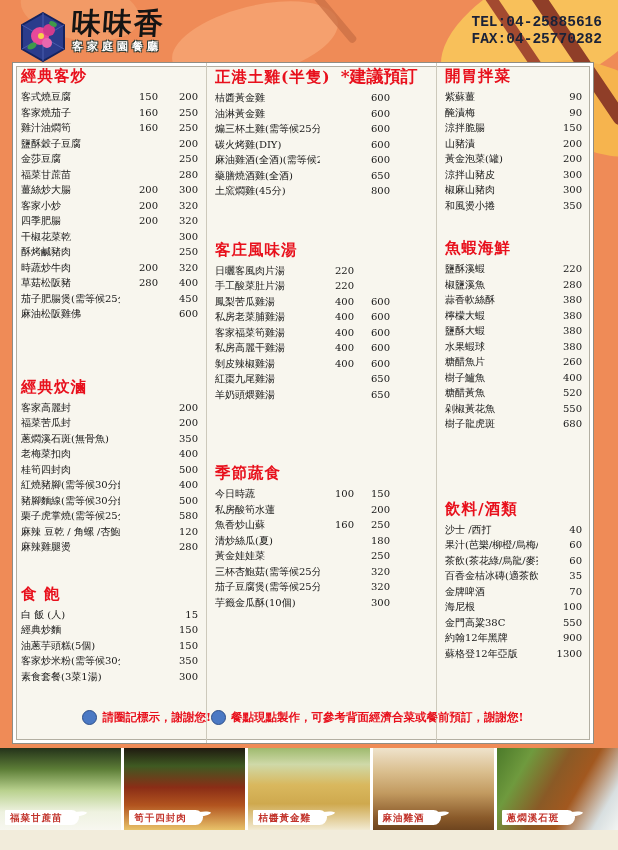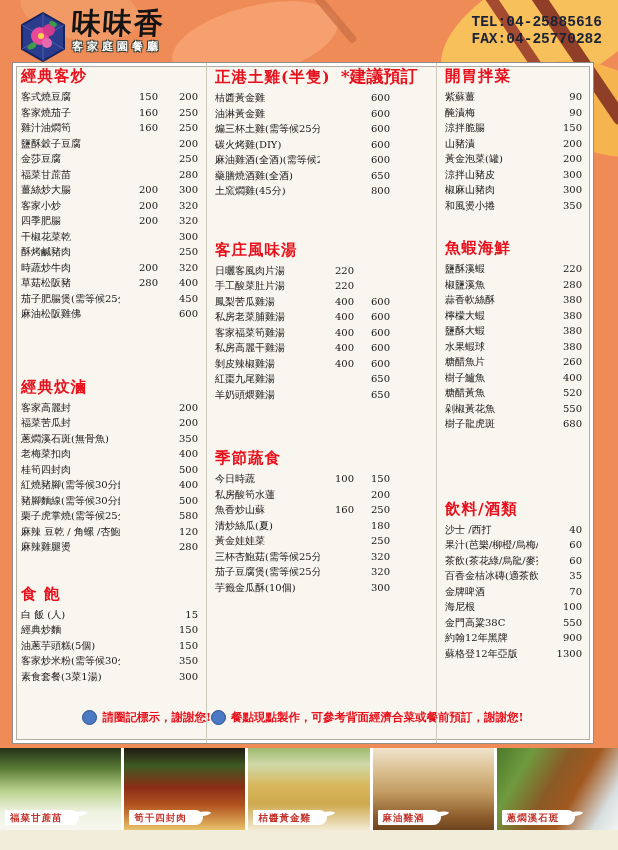--- a/index.html
+++ b/index.html
@@ -44,21 +44,21 @@
   .section-note{font-size:17px;margin-left:10px;letter-spacing:0;}
   .item-row{display:flex;font-size:10px;line-height:15.5px;color:#161616;white-space:nowrap;}
   .item-name{flex:1;overflow:hidden;}
   .price{text-align:right;font-family:"DejaVu Serif",serif;}
   .c1 .price1{width:38px;}  .c1 .price2{width:40px;margin-right:2px;}
   .c2 .price1{width:34px;}  .c2 .price2{width:36px;margin-right:16px;}.c3 .price2{width:44px;margin-right:28px;}
 
   .section[data-key="classic-braised"]{margin-top:56px;}
   .section[data-key="rice-noodle"]{margin-top:30px;}
   .section[data-key="soup"]{margin-top:42px;}
-  .section[data-key="veggie"]{margin-top:47px;}
+  .section[data-key="veggie"]{margin-top:62px;}
   .section[data-key="seafood"]{margin-top:26px;}
   .section[data-key="drinks"]{margin-top:68px;}
 
   
   .notes{position:absolute;left:0;right:0;bottom:18px;display:flex;justify-content:center;}
   .note{display:flex;align-items:center;}
   .note-bullet{width:13px;height:13px;border-radius:50%;background:#4b79c4;border:1px solid #2d4f8a;margin-right:5px;}
   .note-text{color:#e8101c;font-weight:bold;font-size:11.5px;}
 
   

